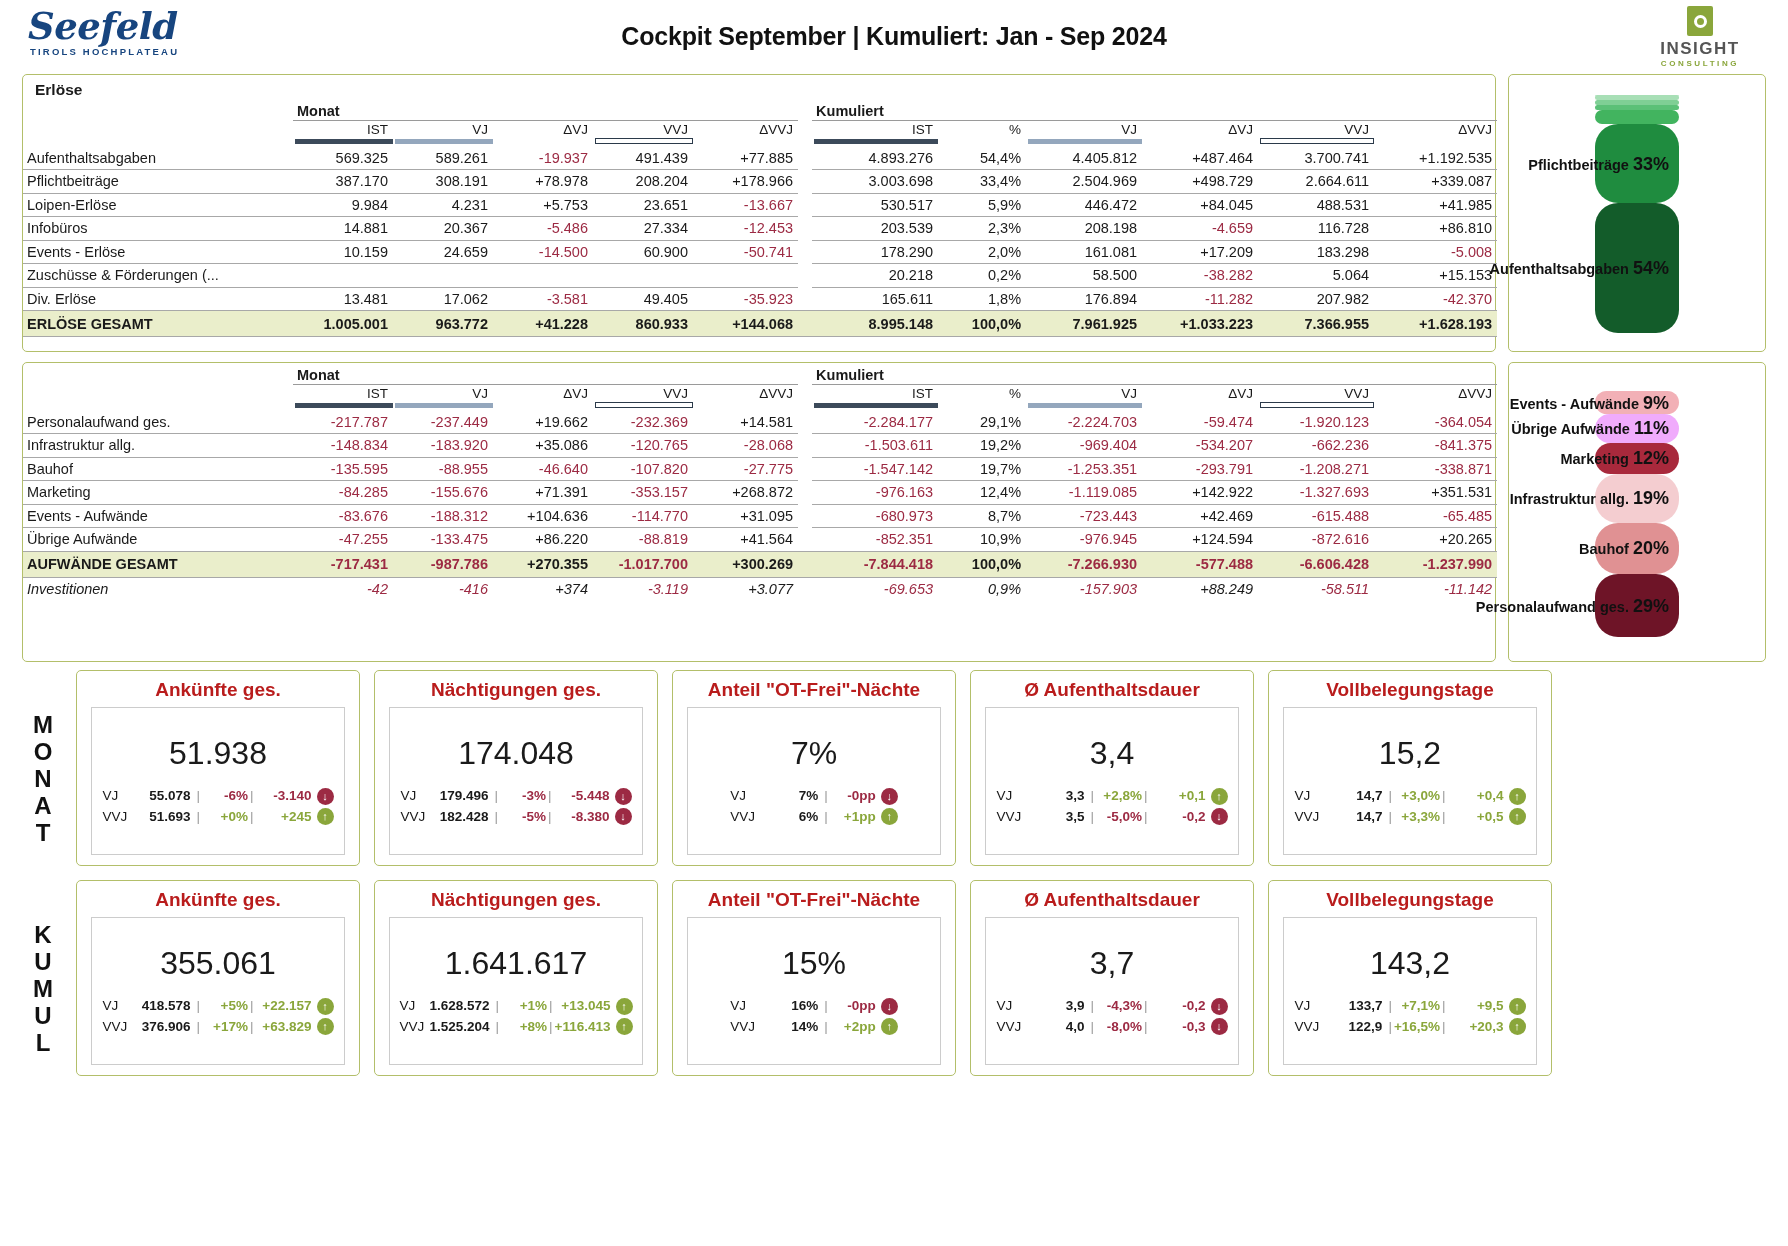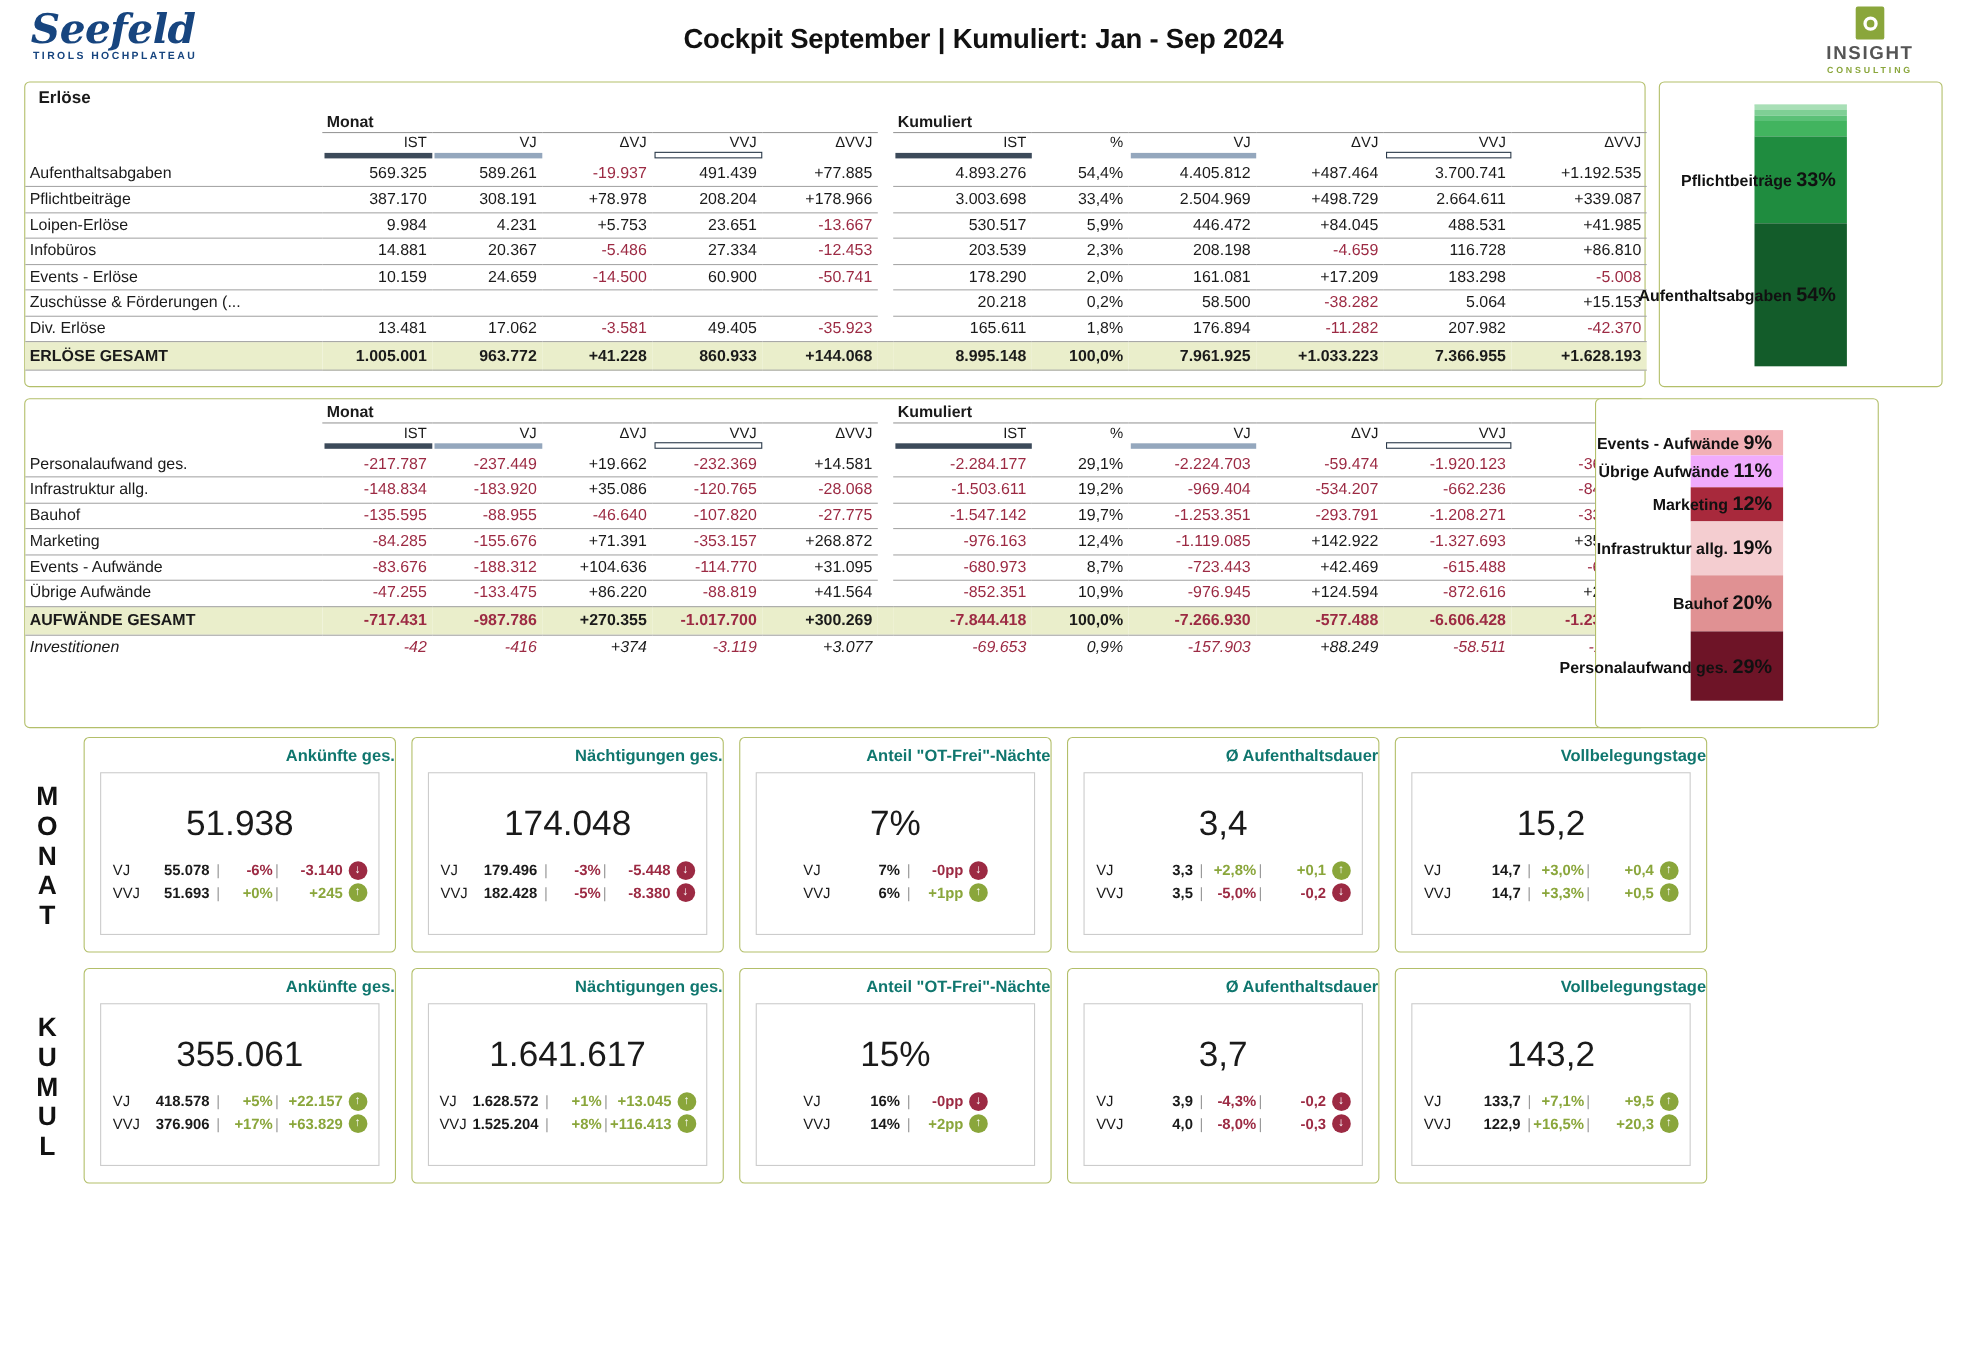--- a/index.html
+++ b/index.html
@@ -99,40 +99,40 @@
   }
   tr.total td.lbl { font-size: 14.5px; }
   tr.inv td { font-style: italic; height: 24px; }
 
   
   .stackwrap { position: relative; width: 100%; height: 100%; }
   .stackbar {
     position: absolute; left: 50%; transform: translateX(-50%);
     width: 84px;
   }
-  .seg { position: relative; width: 100%; }
+  .seg { position: relative; width: 100%; border-radius: 23px; }
   .seg .seglabel {
     position: absolute; right: calc(100% - 74px); top: 50%;
     transform: translateY(-50%);
     white-space: nowrap; font-size: 14.5px; font-weight: bold; color: #111;
   }
   .seg .seglabel .pct { font-size: 18px; font-weight: bold; }
 
   
   .rowlabel {
     position: absolute; width: 46px; text-align: center;
     font-size: 24px; font-weight: bold; line-height: 1.12; color: #111;
   }
   .kpi {
     position: absolute; border: 1.5px solid #b3bf6a; border-radius: 5px;
     background: #fff; padding: 0;
   }
   .kpi-title {
-    text-align: right; font-size: 15px; font-weight: bold;
-    color: #0f766e; padding: 8px 0 6px 0;
+    text-align: center; font-size: 19px; font-weight: bold;
+    color: #b91c1c; padding: 8px 0 6px 0;
   }
   .kpi-box {
     border: 1.2px solid #cccccc; margin: 0 14px 12px 14px;
     height: calc(100% - 46px);
     display: flex; flex-direction: column; align-items: center;
     justify-content: center;
   }
   .kpi-value { font-size: 32px; color: #1a1a1a; margin-bottom: 14px; }
   .kpi-cmp { font-size: 13.5px; line-height: 1.55; }
   .kpi-cmp .line { display: flex; align-items: center; justify-content: flex-end; white-space: nowrap; }
@@ -562,21 +562,21 @@
             <td class="num">0,9%</td>
             <td class="num neg">-157.903</td>
             <td class="num">+88.249</td>
             <td class="num neg">-58.511</td>
             <td class="num neg">-11.142</td>
           </tr>
         </tbody>
     </table>
   </div>
 
-  <div class="panel" style="left:1450px; top:362px; width:258px; height:300px;">
+  <div class="panel" style="left:1508px; top:362px; width:258px; height:300px;">
     <div class="stackwrap">
       <div class="stackbar" id="bar-aufwaende" style="top: 28px; height: 258px;">
           <div class="seg" style="height: 23.22px; background: rgb(242, 176, 182);">
             <span class="seglabel">Events - Aufwände <span class="pct">9%</span></span>
           </div>
           <div class="seg" style="height: 28.38px; background: #f0abfc;">
             <span class="seglabel">Übrige Aufwände <span class="pct">11%</span></span>
           </div>
           <div class="seg" style="height: 30.96px; background: rgb(168, 41, 60);">
             <span class="seglabel">Marketing <span class="pct">12%</span></span>

